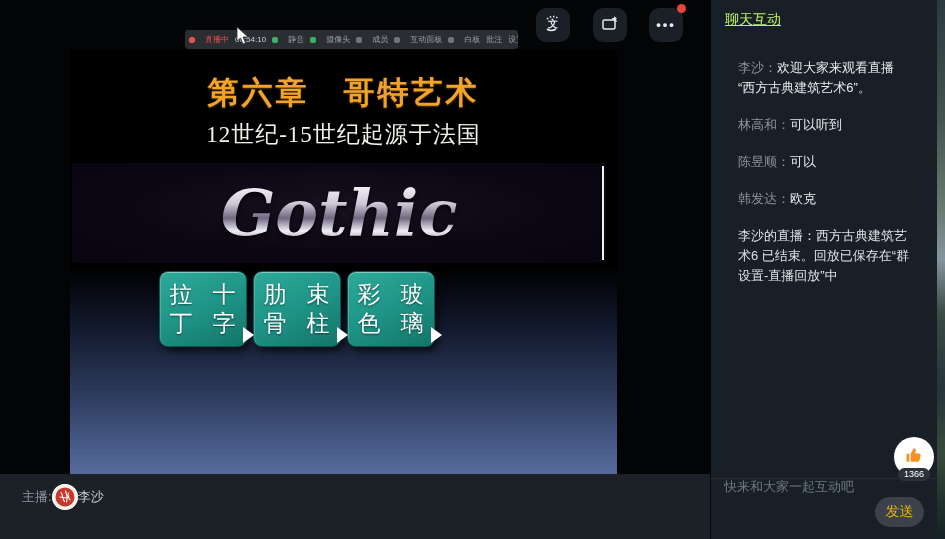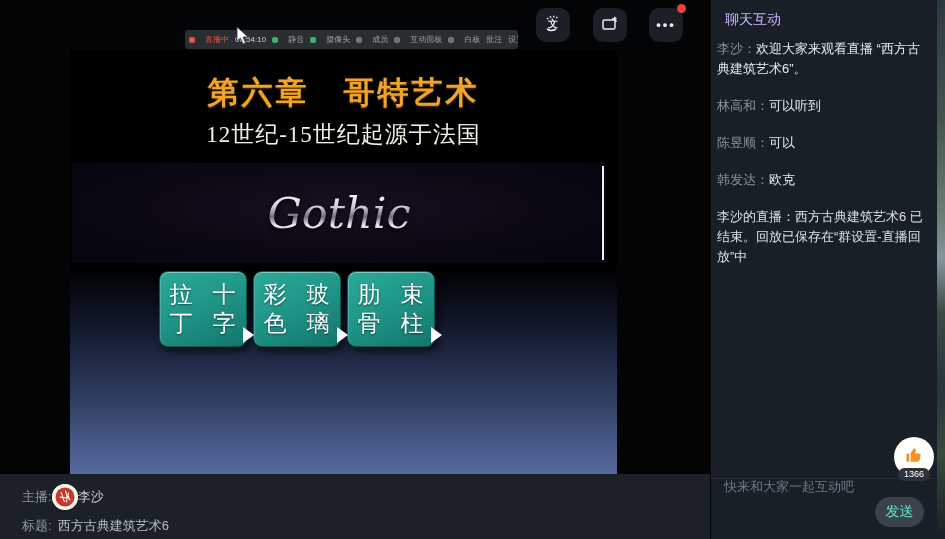--- a/index.html
+++ b/index.html
@@ -35,22 +35,22 @@
   .slide { position:absolute; left:70px; top:50px; width:547px; height:433px; text-align:center;
     background:linear-gradient(180deg,#000 0%,#000 50%,#11172a 63%,#2e3c5e 80%,#4a5d8b 92%,#5a70a2 100%); }
   .slide-title { margin-top:22px; font-family:"Liberation Serif","DejaVu Serif",serif;
     font-size:31px; font-weight:bold; letter-spacing:3px; color:#f2a32a;
     text-shadow:0 1px 2px #5b3a00; }
   .slide-subtitle { margin-top:5px; font-family:"Liberation Serif","DejaVu Serif",serif;
     font-size:23px; color:#f4f2e6; letter-spacing:1px; }
   .gothic-banner { position:relative; margin:13px auto 0 2px; width:534px; height:100px;
     background:radial-gradient(ellipse at 50% 45%, #171020 0%, #0c0813 55%, #080510 100%);
     display:flex; align-items:center; justify-content:center; }
-  .gothic-text { font-family:"DejaVu Serif","Liberation Serif",serif; font-weight:normal; font-style:italic;
-    font-size:43px; line-height:1;
+  .gothic-text { font-family:"DejaVu Serif","Liberation Serif",serif; font-weight:bold; font-style:italic;
+    font-size:64px; line-height:1;
     background:linear-gradient(180deg,#fdfcff 0%,#cfc9d8 35%,#6f6880 58%,#efedf6 78%,#8d8699 100%);
     -webkit-background-clip:text; background-clip:text; color:transparent;
     filter:drop-shadow(0 2px 2px rgba(0,0,0,.9)); }
   .caret-line { position:absolute; right:2px; top:3px; bottom:3px; width:2px; background:#f2f2f2; }
 
   .boxes-row { position:relative; width:370px; margin:8px auto 0; display:flex; gap:6px; }
   .tbox { width:88px; height:76px; border-radius:9px;
     background:linear-gradient(155deg,#2caa99 0%,#1e9487 50%,#147569 100%);
     border:1px solid #0b564d;
     box-shadow:inset 0 1px 0 rgba(255,255,255,.4), inset 1px 0 0 rgba(255,255,255,.18), 3px 4px 7px rgba(0,0,0,.65);
@@ -67,38 +67,38 @@
   .bar-label { font-size:13px; color:#8f99a3; }
   .host-name { font-size:13px; color:#c9ced4; }
   .avatar { width:26px; height:26px; border-radius:50%; overflow:hidden; background:#f6f3ec;
     display:flex; align-items:center; justify-content:center; }
   .title-row { position:absolute; left:22px; top:43px; display:flex; gap:6px; }
   .title-value { font-size:13px; color:#b7bec7; }
 
   
   .chat { position:absolute; left:710px; top:0; width:227px; height:539px; background:#181f27;
     border-left:1px solid #05070a; }
-  .chat-header { padding:11px 14px 0; font-size:14px; color:#c4b5fd; }
-  .messages { padding:0 6px; margin-top:10px; }
+  .chat-header { padding:11px 14px 0; font-size:14px; color:#bef264;text-decoration:underline; }
+  .messages { padding:0 27px; margin-top:29px; }
   .msg { margin-bottom:17px; font-size:13px; line-height:20px; word-break:break-all; }
   .msg .name { color:#8b939c; }
   .msg .text { color:#e7eaed; }
   .msg.system .text { color:#dde1e6; }
 
   .like-btn { position:absolute; left:183px; top:437px; width:40px; height:40px; border-radius:50%;
     background:#fff; display:flex; align-items:center; justify-content:center; cursor:pointer; }
   .like-badge { position:absolute; left:50%; transform:translateX(-50%); bottom:-4px;
     background:#2d333a; color:#fff; font-size:9px; line-height:11px; padding:1px 6px; border-radius:8px; }
 
   .chat-input-bar { position:absolute; left:0; right:0; top:478px; bottom:0; border-top:1px solid #262d35; }
   .chat-input { position:absolute; left:13px; top:0; width:135px; background:transparent; border:none;
     outline:none; font-size:13px; color:#cfd4da; font-family:Liberation Sans, sans-serif; }
   .chat-input::placeholder { color:#6f7983; }
   .send-btn { position:absolute; right:13px; top:18px; width:49px; height:30px; border-radius:15px;
-    background:#3b424b; color:#5eead4; font-size:14px; display:flex; align-items:center; justify-content:center;
+    background:#3b424b; color:#eab308; font-size:14px; display:flex; align-items:center; justify-content:center;
     cursor:pointer; }
 
   
   .edge-strip { position:absolute; left:937px; top:0; width:8px; height:539px;
     background:linear-gradient(180deg,#2c3840 0%,#45544f 22%,#6b7d74 40%,#8595a0 48%,#3d4b45 58%,#27343c 72%,#384a3a 84%,#152024 100%); }
 </style>
 </head>
 <body>
 
 <div class="stage">
@@ -184,50 +184,46 @@
         <div class="gothic-banner">
           <span class="gothic-text">Gothic</span>
           <span class="caret-line"></span>
         </div>
         <div class="boxes-row">
           <div class="tbox">
             <span>拉丁</span>
             <span>十字</span>
           </div>
           <div class="tbox">
+            <span>肋骨</span>
+            <span>束柱</span>
+          </div>
+          <div class="tbox">
             <span>彩色</span>
             <span>玻璃</span>
-          </div>
-          <div class="tbox">
-            <span>肋骨</span>
-            <span>束柱</span>
           </div>
           <span class="arrow a1"></span>
           <span class="arrow a2"></span>
           <span class="arrow a3"></span>
         </div>
       </div>
     </div>
 
     <div class="bottom-bar">
       <div class="host-row">
         <span class="bar-label">主播:</span>
         <span class="avatar">
           <svg width="26" height="26" viewBox="0 0 26 26">
             <circle cx="13" cy="13" r="13" fill="#f6f3ec"></circle>
             <circle cx="13" cy="13" r="9.5" fill="#c8372b"></circle>
             <path d="M9 8.5 c2.5 3 1 6.5 3.5 9 M13.5 7 c1 4 3 6 1 11 M16.5 9 c-1.5 3 0 5 1.5 7 M8 13 c3 1 6 1 9 0" stroke="#fff" stroke-width="1.1" fill="none" stroke-linecap="round"></path>
           </svg>
         </span>
         <span class="host-name">李沙</span>
       </div>
-      <div class="title-row">
-        <span class="bar-label">标题:</span>
-        <span class="title-value">西方古典建筑艺术6</span>
-      </div>
     </div>
   </div>
 
   <div class="chat">
     <div class="chat-header">聊天互动</div>
 
     <div class="messages">
       <div class="msg">
         <span class="name">李沙：</span><span class="text">欢迎大家来观看直播 “西方古典建筑艺术6”。</span>
       </div>

